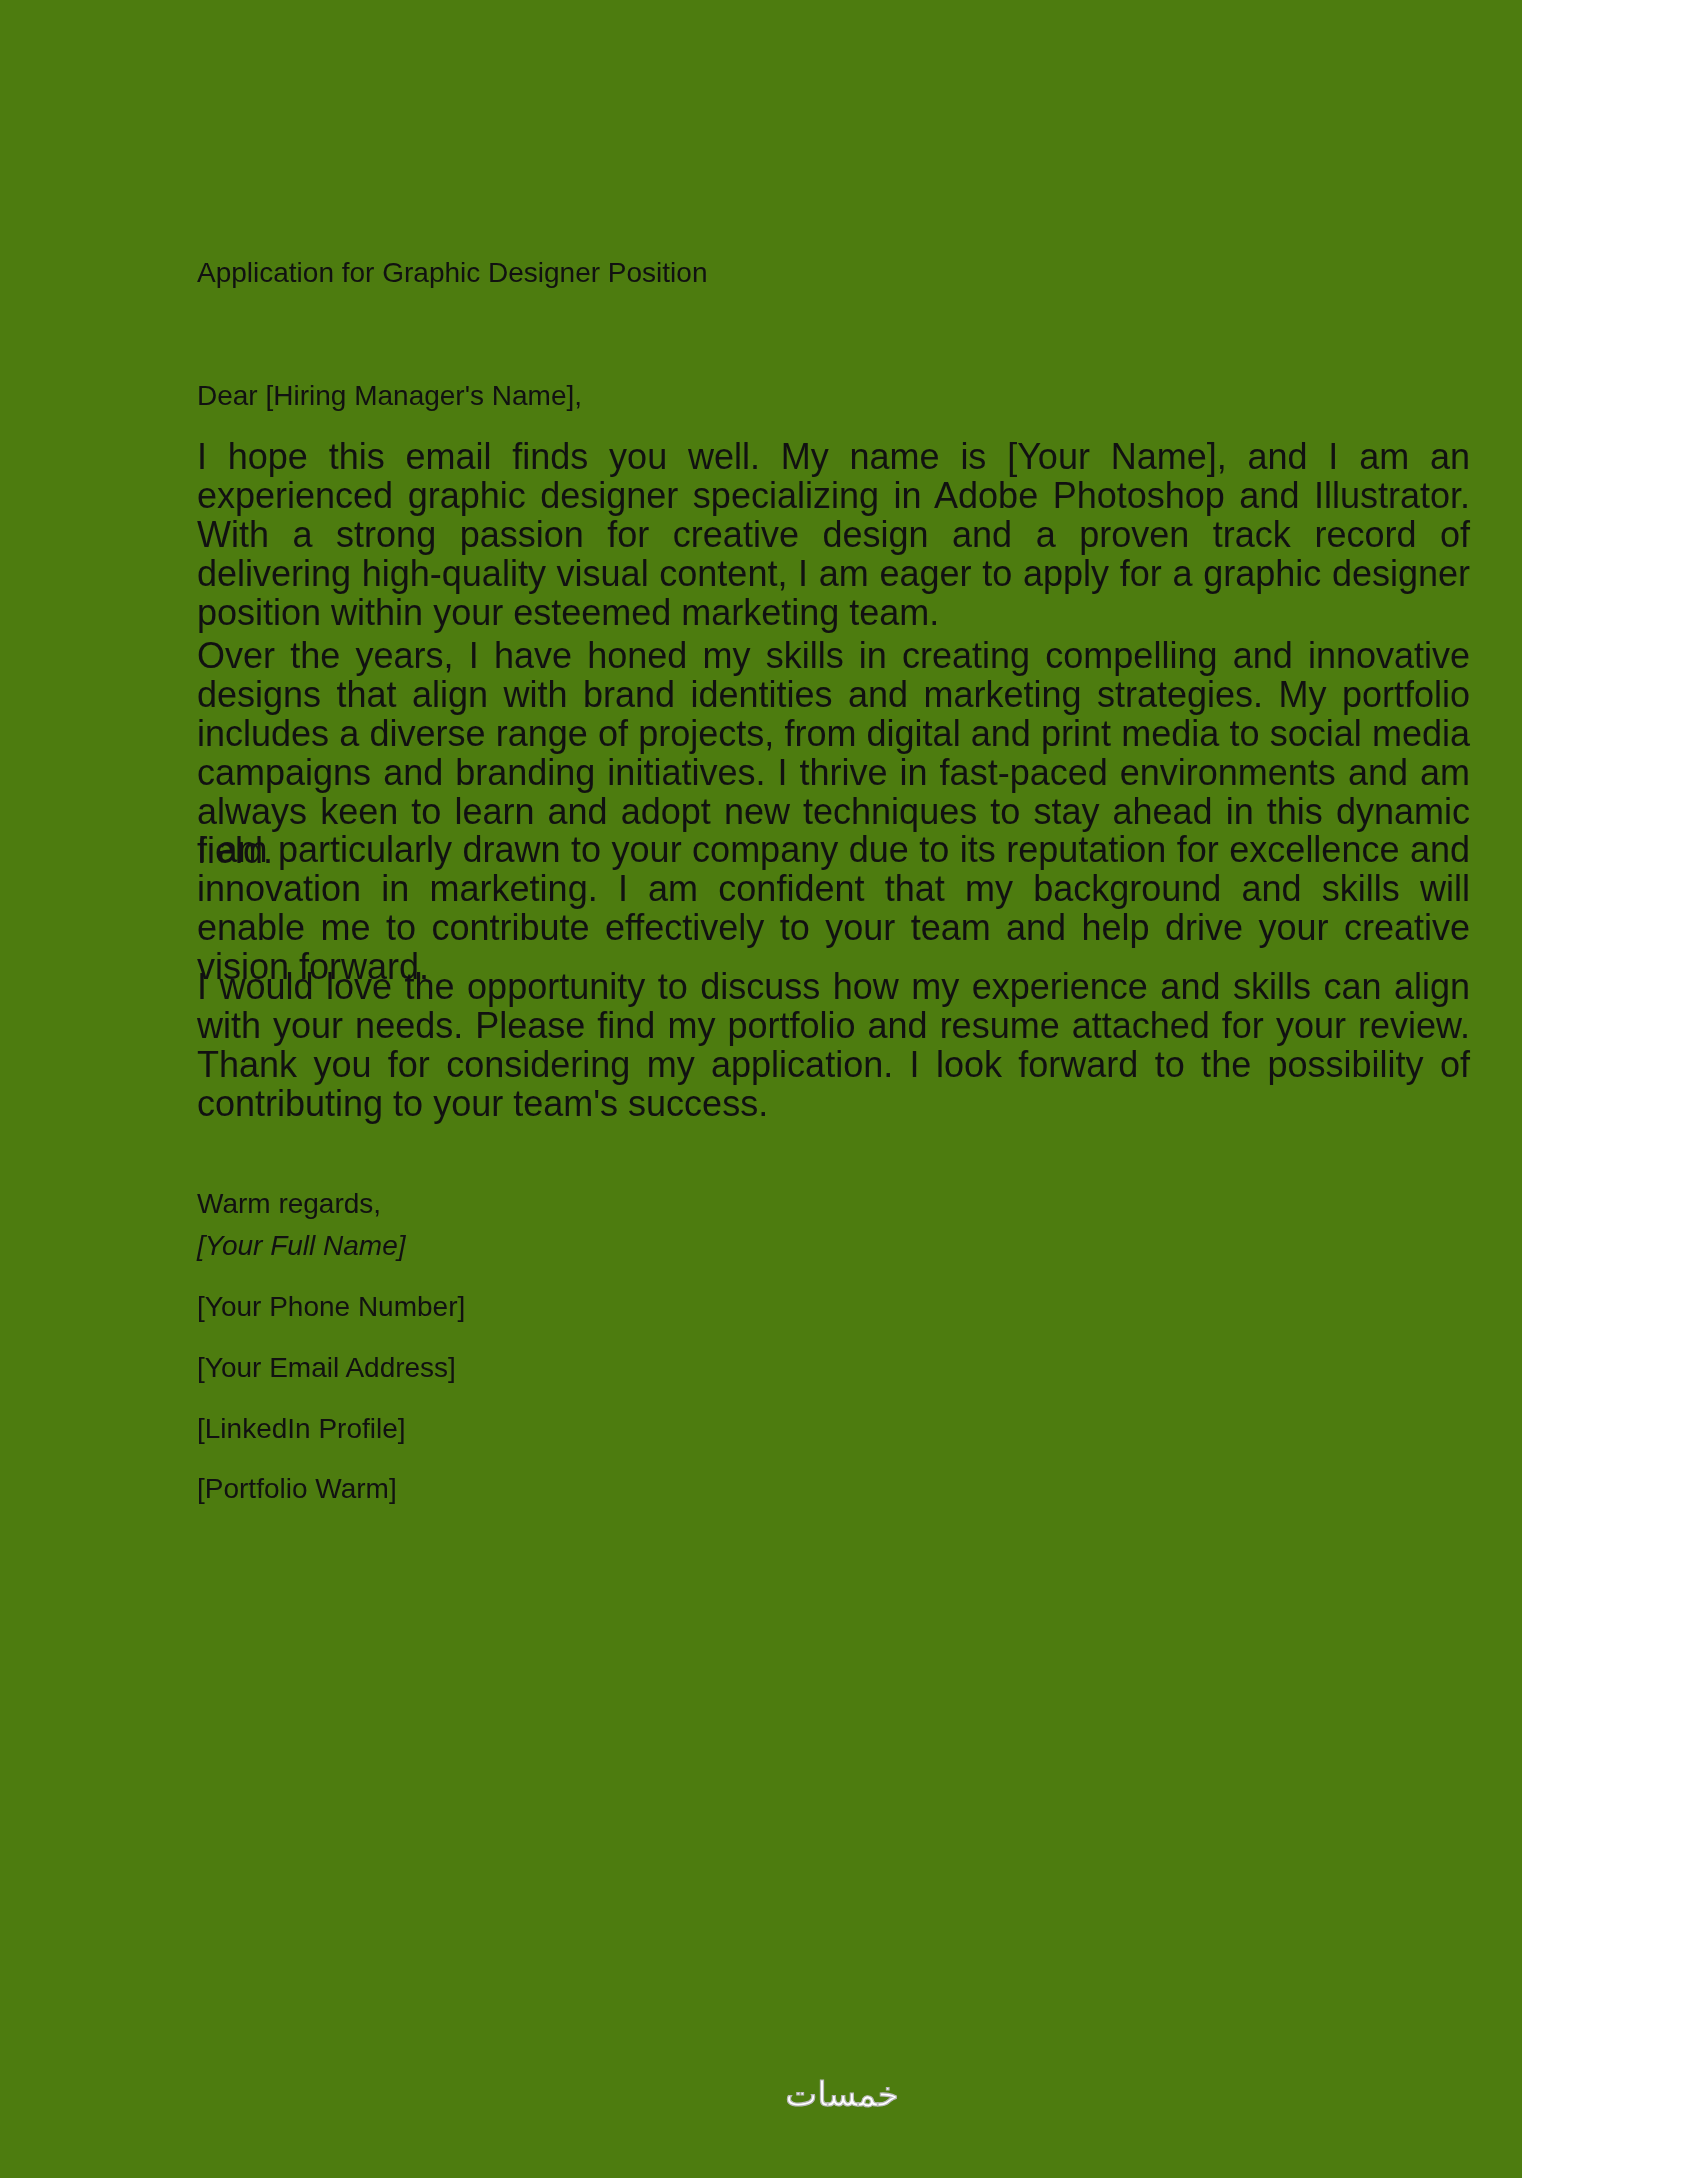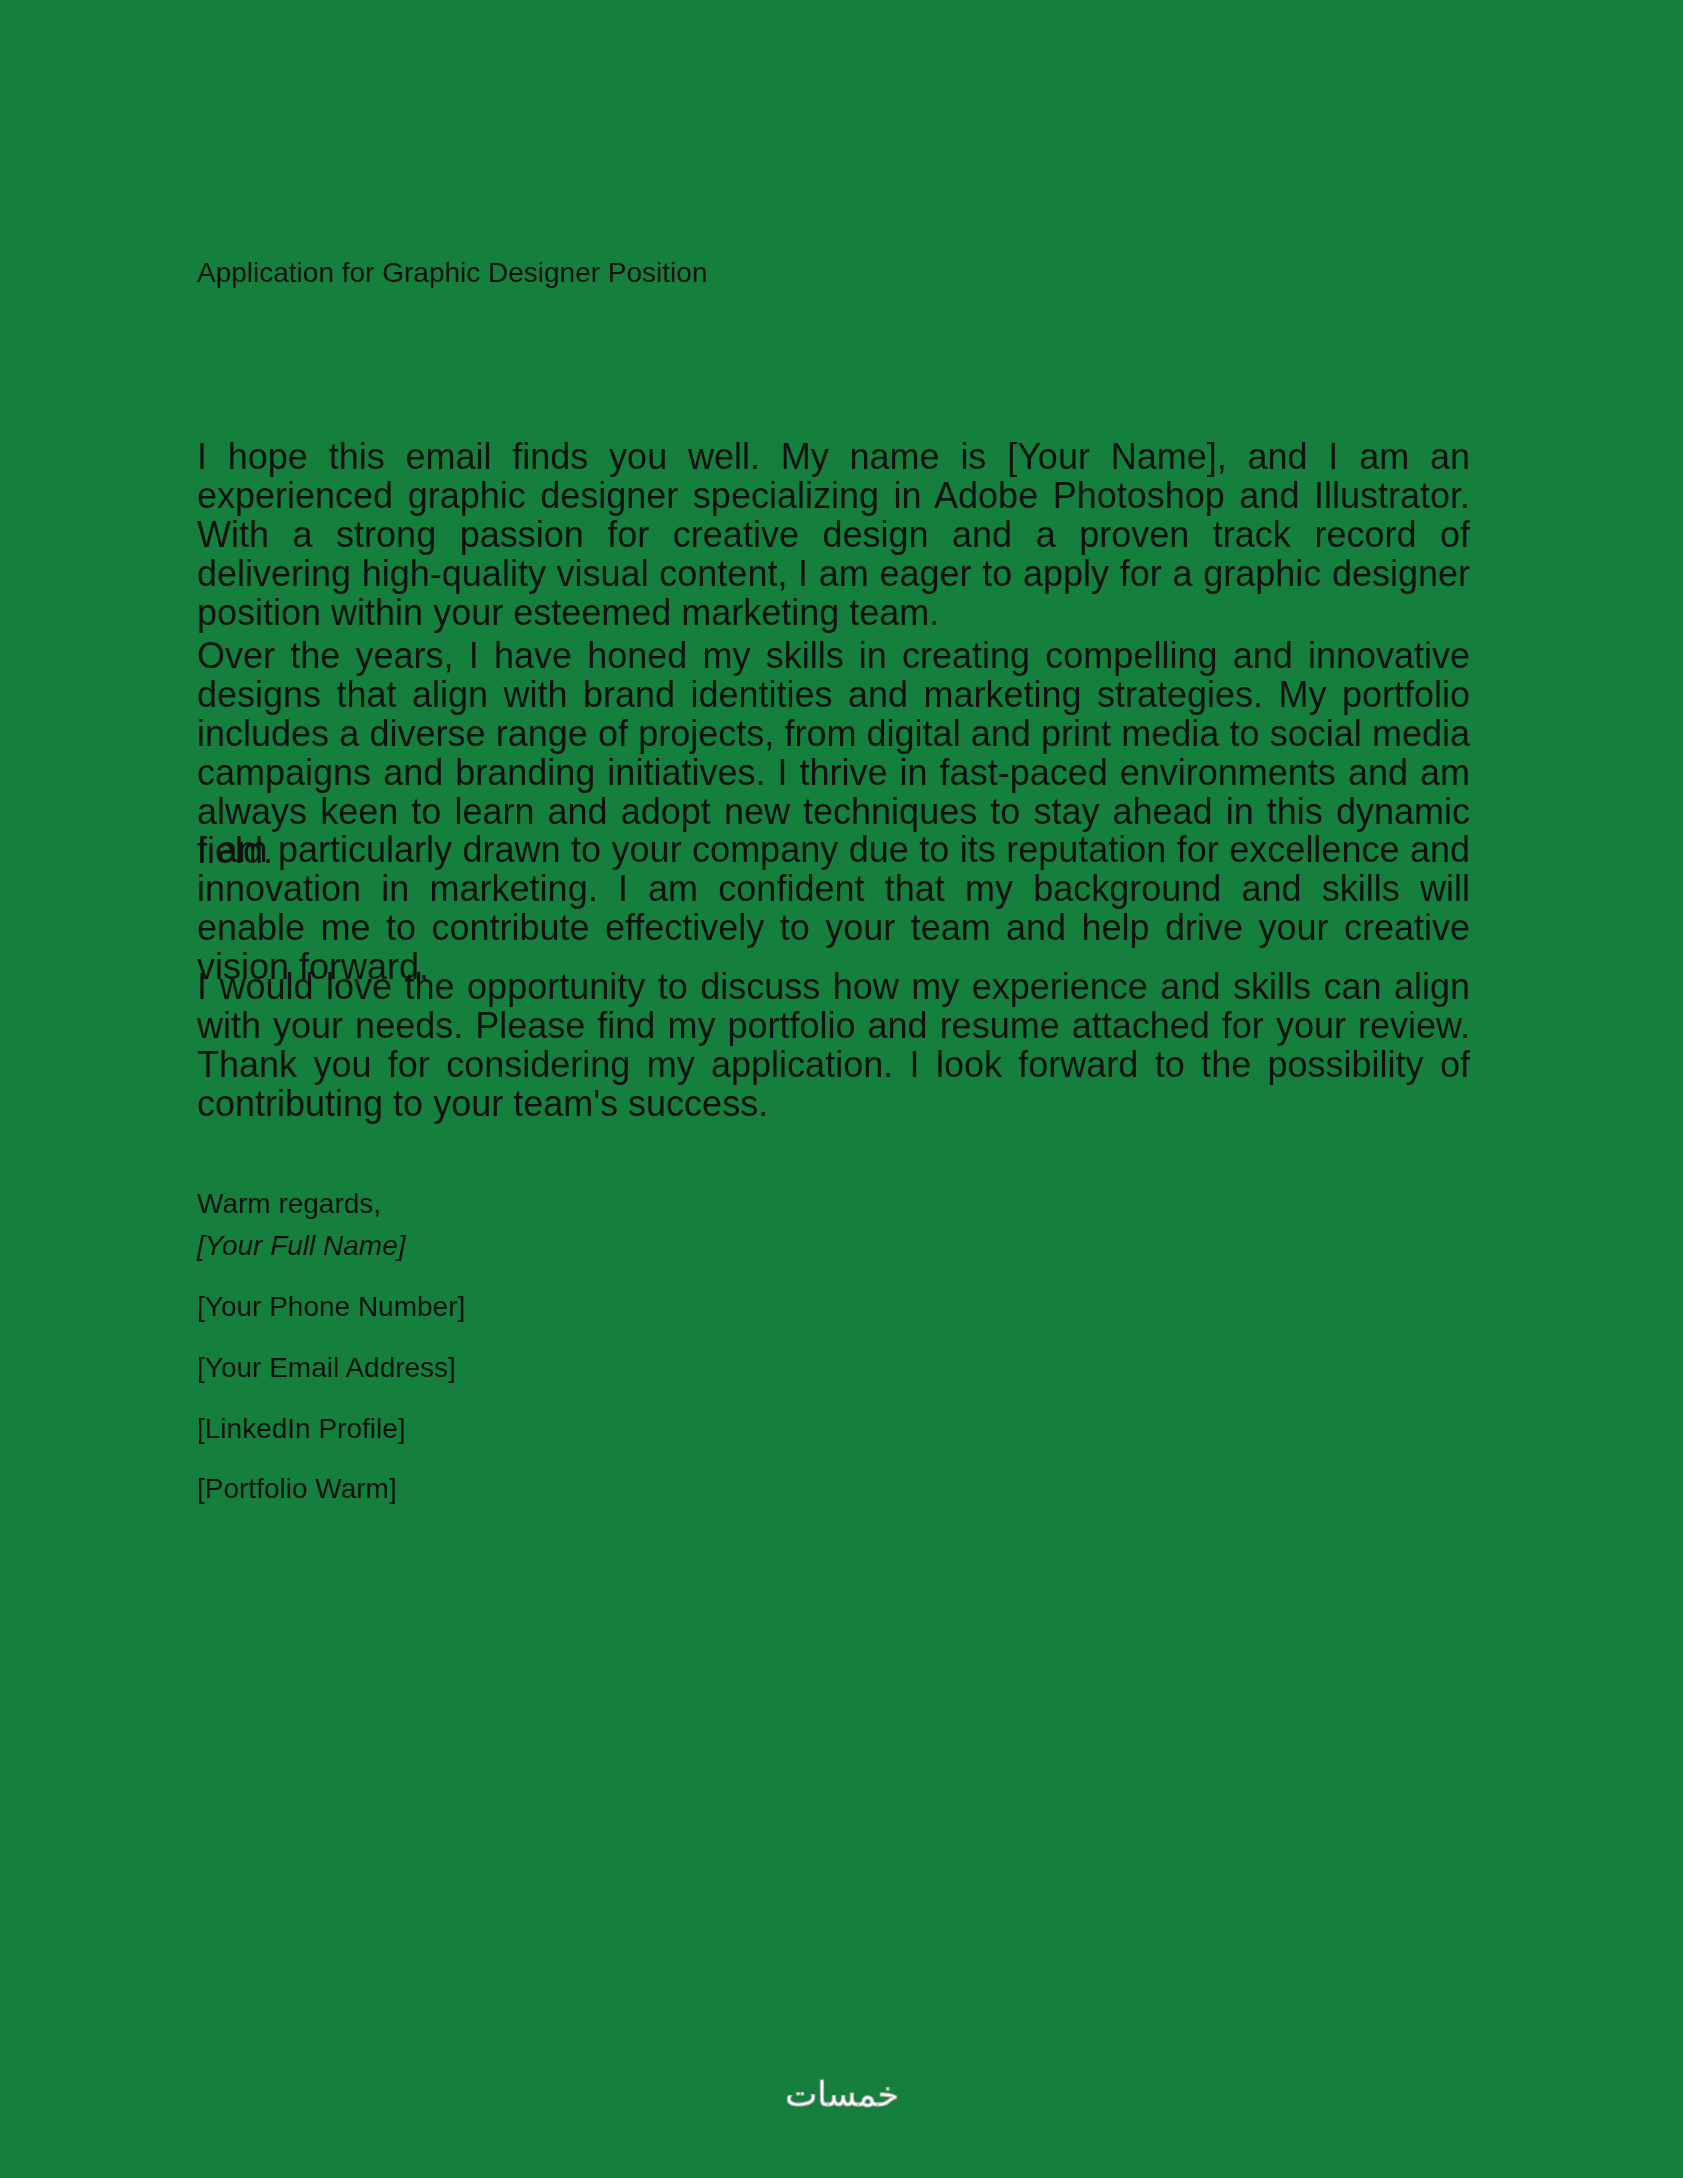--- a/index.html
+++ b/index.html
@@ -1,18 +1,18 @@
 <!DOCTYPE html>
 <html><head>
 <meta charset="utf-8">
 <style>
   html, body { margin: 0; padding: 0; background: #ffffff; }
   body { width: 1683px; height: 2178px; position: relative; overflow: hidden;
          font-family: "Liberation Sans", "DejaVu Sans", sans-serif; color: #111111; }
-  .page { position: absolute; left: 0; top: 0; width: 1683px; height: 2178px; background: #15803d; }
+  .page { position: absolute; left: 0; top: 0; width: 1522px; height: 2178px; background: #4d7c0f; }
   .line { position: absolute; left: 197px; font-size: 28px; line-height: 40px; white-space: nowrap; }
   .para { position: absolute; left: 197px; width: 1273px; font-size: 36px; line-height: 39px;
           text-align: justify; margin: 0; }
   .title { top: 253px; }
   .salutation { top: 376px; }
   .p1 { top: 437px; }
   .p2 { top: 614px; margin-top: 22px; }
   .p3 { top: 830px; }
   .p4 { top: 967px; }
   .closing { top: 1144px; margin-top: 40px; }
@@ -25,20 +25,21 @@
                font-family: "DejaVu Sans", sans-serif; font-size: 34px; line-height: 55px;
                text-align: center; color: #ffffff;
                -webkit-text-stroke: 1.2px #b8b8b8; letter-spacing: 2px; }
 </style>
 </head>
 <body>
 
 <div class="page">
   <div class="line title">Application for Graphic Designer Position</div>
 
+  <div class="line salutation">Dear [Hiring Manager's Name],</div>
 
   <p class="para p1">I hope this email finds you well. My name is [Your Name], and I am an experienced graphic designer specializing in Adobe Photoshop and Illustrator. With a strong passion for creative design and a proven track record of delivering high-quality visual content, I am eager to apply for a graphic designer position within your esteemed marketing team.</p>
   <p class="para p2">Over the years, I have honed my skills in creating compelling and innovative designs that align with brand identities and marketing strategies. My portfolio includes a diverse range of projects, from digital and print media to social media campaigns and branding initiatives. I thrive in fast-paced environments and am always keen to learn and adopt new techniques to stay ahead in this dynamic field.</p>
   <p class="para p4">I would love the opportunity to discuss how my experience and skills can align with your needs. Please find my portfolio and resume attached for your review. Thank you for considering my application. I look forward to the possibility of contributing to your team's success.</p>
   <p class="para p3">I am particularly drawn to your company due to its reputation for excellence and innovation in marketing. I am confident that my background and skills will enable me to contribute effectively to your team and help drive your creative vision forward.</p>
 
   <div class="line closing">Warm regards,</div>
 
   <div class="line sig0">[Your Full Name]</div>
   <div class="line sig1">[Your Phone Number]</div>

